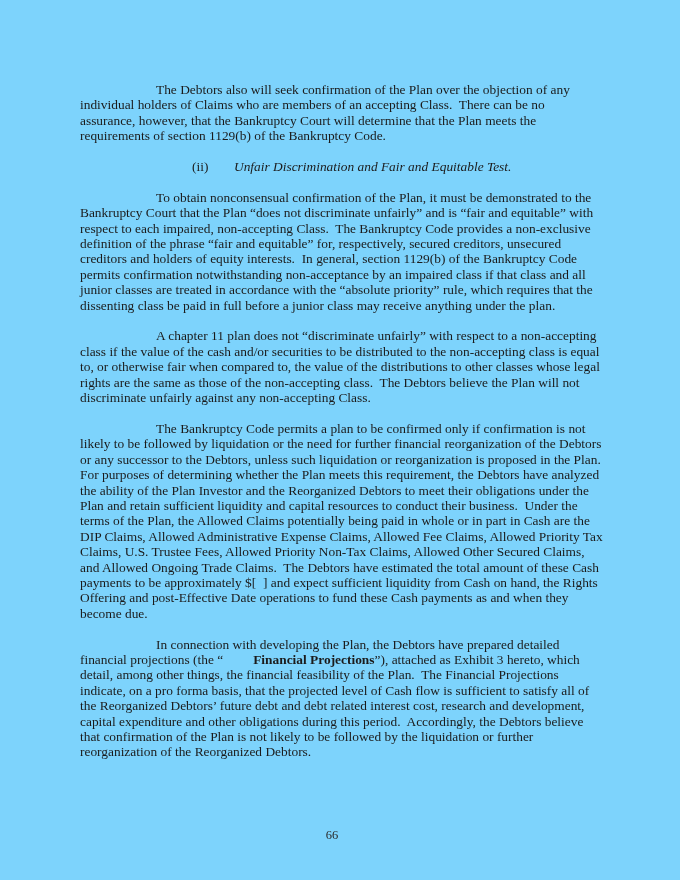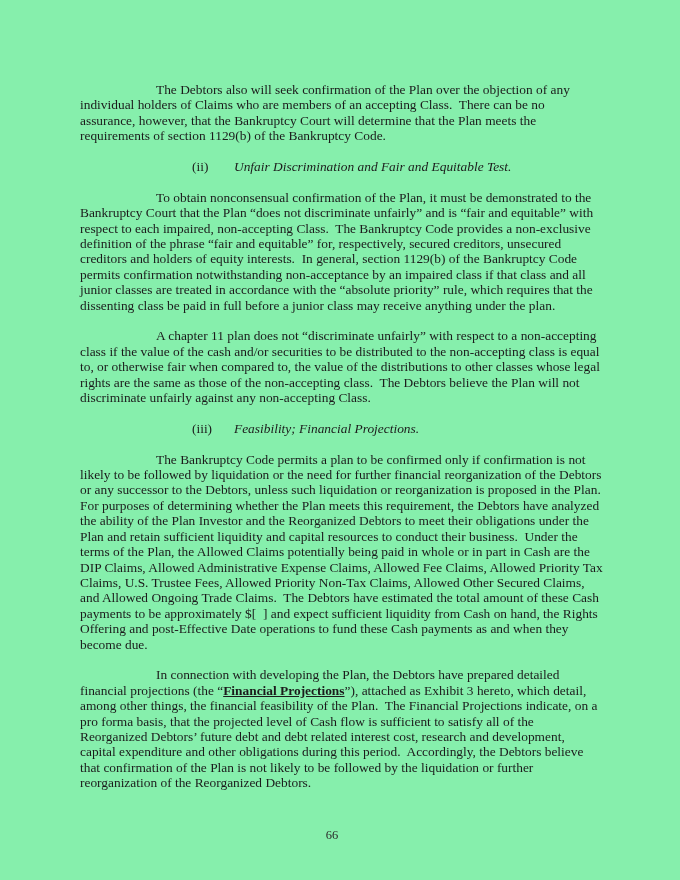--- a/index.html
+++ b/index.html
@@ -9,21 +9,21 @@
     height: 880px;
     position: relative;
     overflow: hidden;
     font-family: "Liberation Serif", serif;
     color: #1b1b1b;
   }
   .page {
     position: absolute;
     inset: 0;
     padding: 82px 77px 0 80px;
-    background: #86efac;
+    background: #7dd3fc;
   }
   .doc p, .doc .heading {
     font-size: 13.4px;
     line-height: 15.4px;
     text-align: left;
   }
   p.body-para {
     text-indent: 76px;
     margin-bottom: 15.4px;
     white-space: pre-wrap;
@@ -35,21 +35,21 @@
   .heading .h-num {
     display: inline-block;
     width: 42px;
     font-style: normal;
   }
   .heading .h-title {
     font-style: italic;
   }
   .seg-bold-underline {
     font-weight: bold;
-    text-decoration: underline;
+    margin-left: 30px;
   }
   .seg-underline {
   }
   .page-number {
     position: absolute;
     left: 0;
     right: 16px;
     top: 828px;
     text-align: center;
     font-size: 12.5px;
@@ -63,21 +63,20 @@
   <div class="doc">
 
     <p class="body-para">The Debtors also will seek confirmation of the Plan over the objection of any individual holders of Claims who are members of an accepting Class.  There can be no assurance, however, that the Bankruptcy Court will determine that the Plan meets the requirements of section 1129(b) of the Bankruptcy Code.</p>
 
     <div class="heading"><span class="h-num">(ii)</span><span class="h-title">Unfair Discrimination and Fair and Equitable Test.</span></div>
 
     <p class="body-para">To obtain nonconsensual confirmation of the Plan, it must be demonstrated to the Bankruptcy Court that the Plan “does not discriminate unfairly” and is “fair and equitable” with respect to each impaired, non-accepting Class.  The Bankruptcy Code provides a non-exclusive definition of the phrase “fair and equitable” for, respectively, secured creditors, unsecured creditors and holders of equity interests.  In general, section 1129(b) of the Bankruptcy Code permits confirmation notwithstanding non-acceptance by an impaired class if that class and all junior classes are treated in accordance with the “absolute priority” rule, which requires that the dissenting class be paid in full before a junior class may receive anything under the plan.</p>
 
     <p class="body-para">A chapter 11 plan does not “discriminate unfairly” with respect to a non-accepting class if the value of the cash and/or securities to be distributed to the non-accepting class is equal to, or otherwise fair when compared to, the value of the distributions to other classes whose legal rights are the same as those of the non-accepting class.  The Debtors believe the Plan will not discriminate unfairly against any non-accepting Class.</p>
 
-    <div class="heading"><span class="h-num">(iii)</span><span class="h-title">Feasibility; Financial Projections.</span></div>
 
     <p class="body-para">The Bankruptcy Code permits a plan to be confirmed only if confirmation is not likely to be followed by liquidation or the need for further financial reorganization of the Debtors or any successor to the Debtors, unless such liquidation or reorganization is proposed in the Plan.  For purposes of determining whether the Plan meets this requirement, the Debtors have analyzed the ability of the Plan Investor and the Reorganized Debtors to meet their obligations under the Plan and retain sufficient liquidity and capital resources to conduct their business.  Under the terms of the Plan, the Allowed Claims potentially being paid in whole or in part in Cash are the DIP Claims, Allowed Administrative Expense Claims, Allowed Fee Claims, Allowed Priority Tax Claims, U.S. Trustee Fees, Allowed Priority Non-Tax Claims, Allowed Other Secured Claims, and Allowed Ongoing Trade Claims.  The Debtors have estimated the total amount of these Cash payments to be approximately $[  ] and expect sufficient liquidity from Cash on hand, the Rights Offering and post-Effective Date operations to fund these Cash payments as and when they become due.</p>
 
     <p class="body-para"><span>In connection with developing the Plan, the Debtors have prepared detailed financial projections (the “</span><span class="seg-bold-underline">Financial Projections</span><span>”), attached as </span><span class="seg-underline">Exhibit 3</span><span> hereto, which detail, among other things, the financial feasibility of the Plan.  The Financial Projections indicate, on a pro forma basis, that the projected level of Cash flow is sufficient to satisfy all of the Reorganized Debtors’ future debt and debt related interest cost, research and development, capital expenditure and other obligations during this period.  Accordingly, the Debtors believe that confirmation of the Plan is not likely to be followed by the liquidation or further reorganization of the Reorganized Debtors.</span></p>
 
   </div>
 
   <div class="page-number">66</div>
 </div>
 

